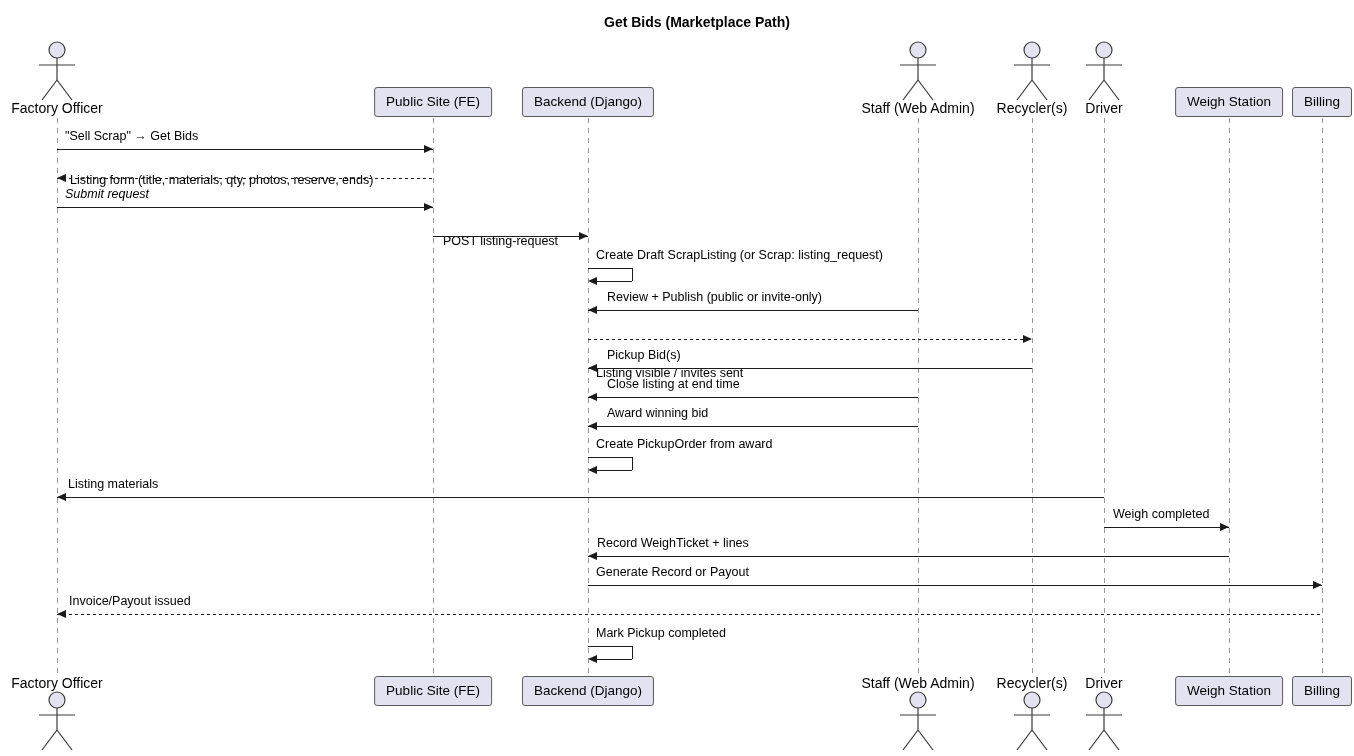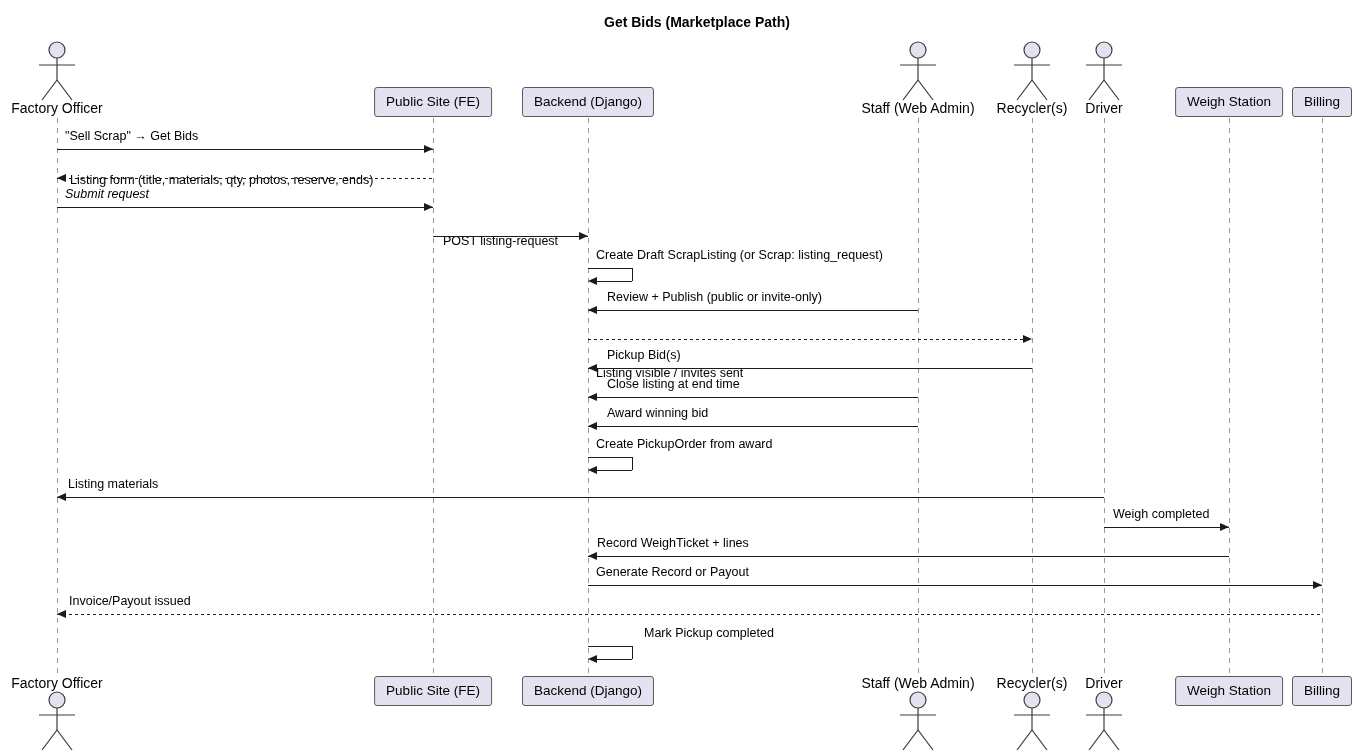--- a/index.html
+++ b/index.html
@@ -97,21 +97,21 @@
       <div class="arr right" style="left: 1220px; top: 523px;"></div>
       <div class="mlabel" style="left: 597px; top: 535px;">Record WeighTicket + lines</div>
       <div class="hline solid" style="left: 588px; top: 556px; width: 641px;"></div>
       <div class="arr left" style="left: 588px; top: 552px;"></div>
       <div class="mlabel" style="left: 596px; top: 564px;">Generate Record or Payout</div>
       <div class="hline solid" style="left: 588px; top: 585px; width: 734px;"></div>
       <div class="arr right" style="left: 1313px; top: 581px;"></div>
       <div class="mlabel" style="left: 69px; top: 593px;">Invoice/Payout issued</div>
       <div class="hline dashed" style="left: 57px; top: 614px; width: 1265px;"></div>
       <div class="arr left" style="left: 57px; top: 610px;"></div>
-      <div class="mlabel" style="left: 596px; top: 625px; margin-left: 48px;">Mark Pickup completed</div>
+      <div class="mlabel" style="left: 596px; top: 625px;">Mark Pickup completed</div>
       <div class="hline solid" style="left: 588px; top: 646px; width: 44px;"></div>
       <div class="vline" style="left: 632px; top: 646px; height: 13px;"></div>
       <div class="hline solid" style="left: 597px; top: 659px; width: 35px;"></div>
       <div class="arr left" style="left: 588px; top: 655px;"></div>
       <div class="actor" style="left: 31px; top: 40px;">
         <svg width="52" height="62" viewBox="0 0 52 62" xmlns="http://www.w3.org/2000/svg">
           <circle cx="26" cy="10" r="8" fill="var(--fill)" stroke="#3c3c3c" stroke-width="1.2"></circle>
           <g stroke="#3c3c3c" stroke-width="1.2" fill="none">
             <line x1="26" y1="18" x2="26" y2="40"></line>
             <line x1="8" y1="25" x2="44" y2="25"></line>

